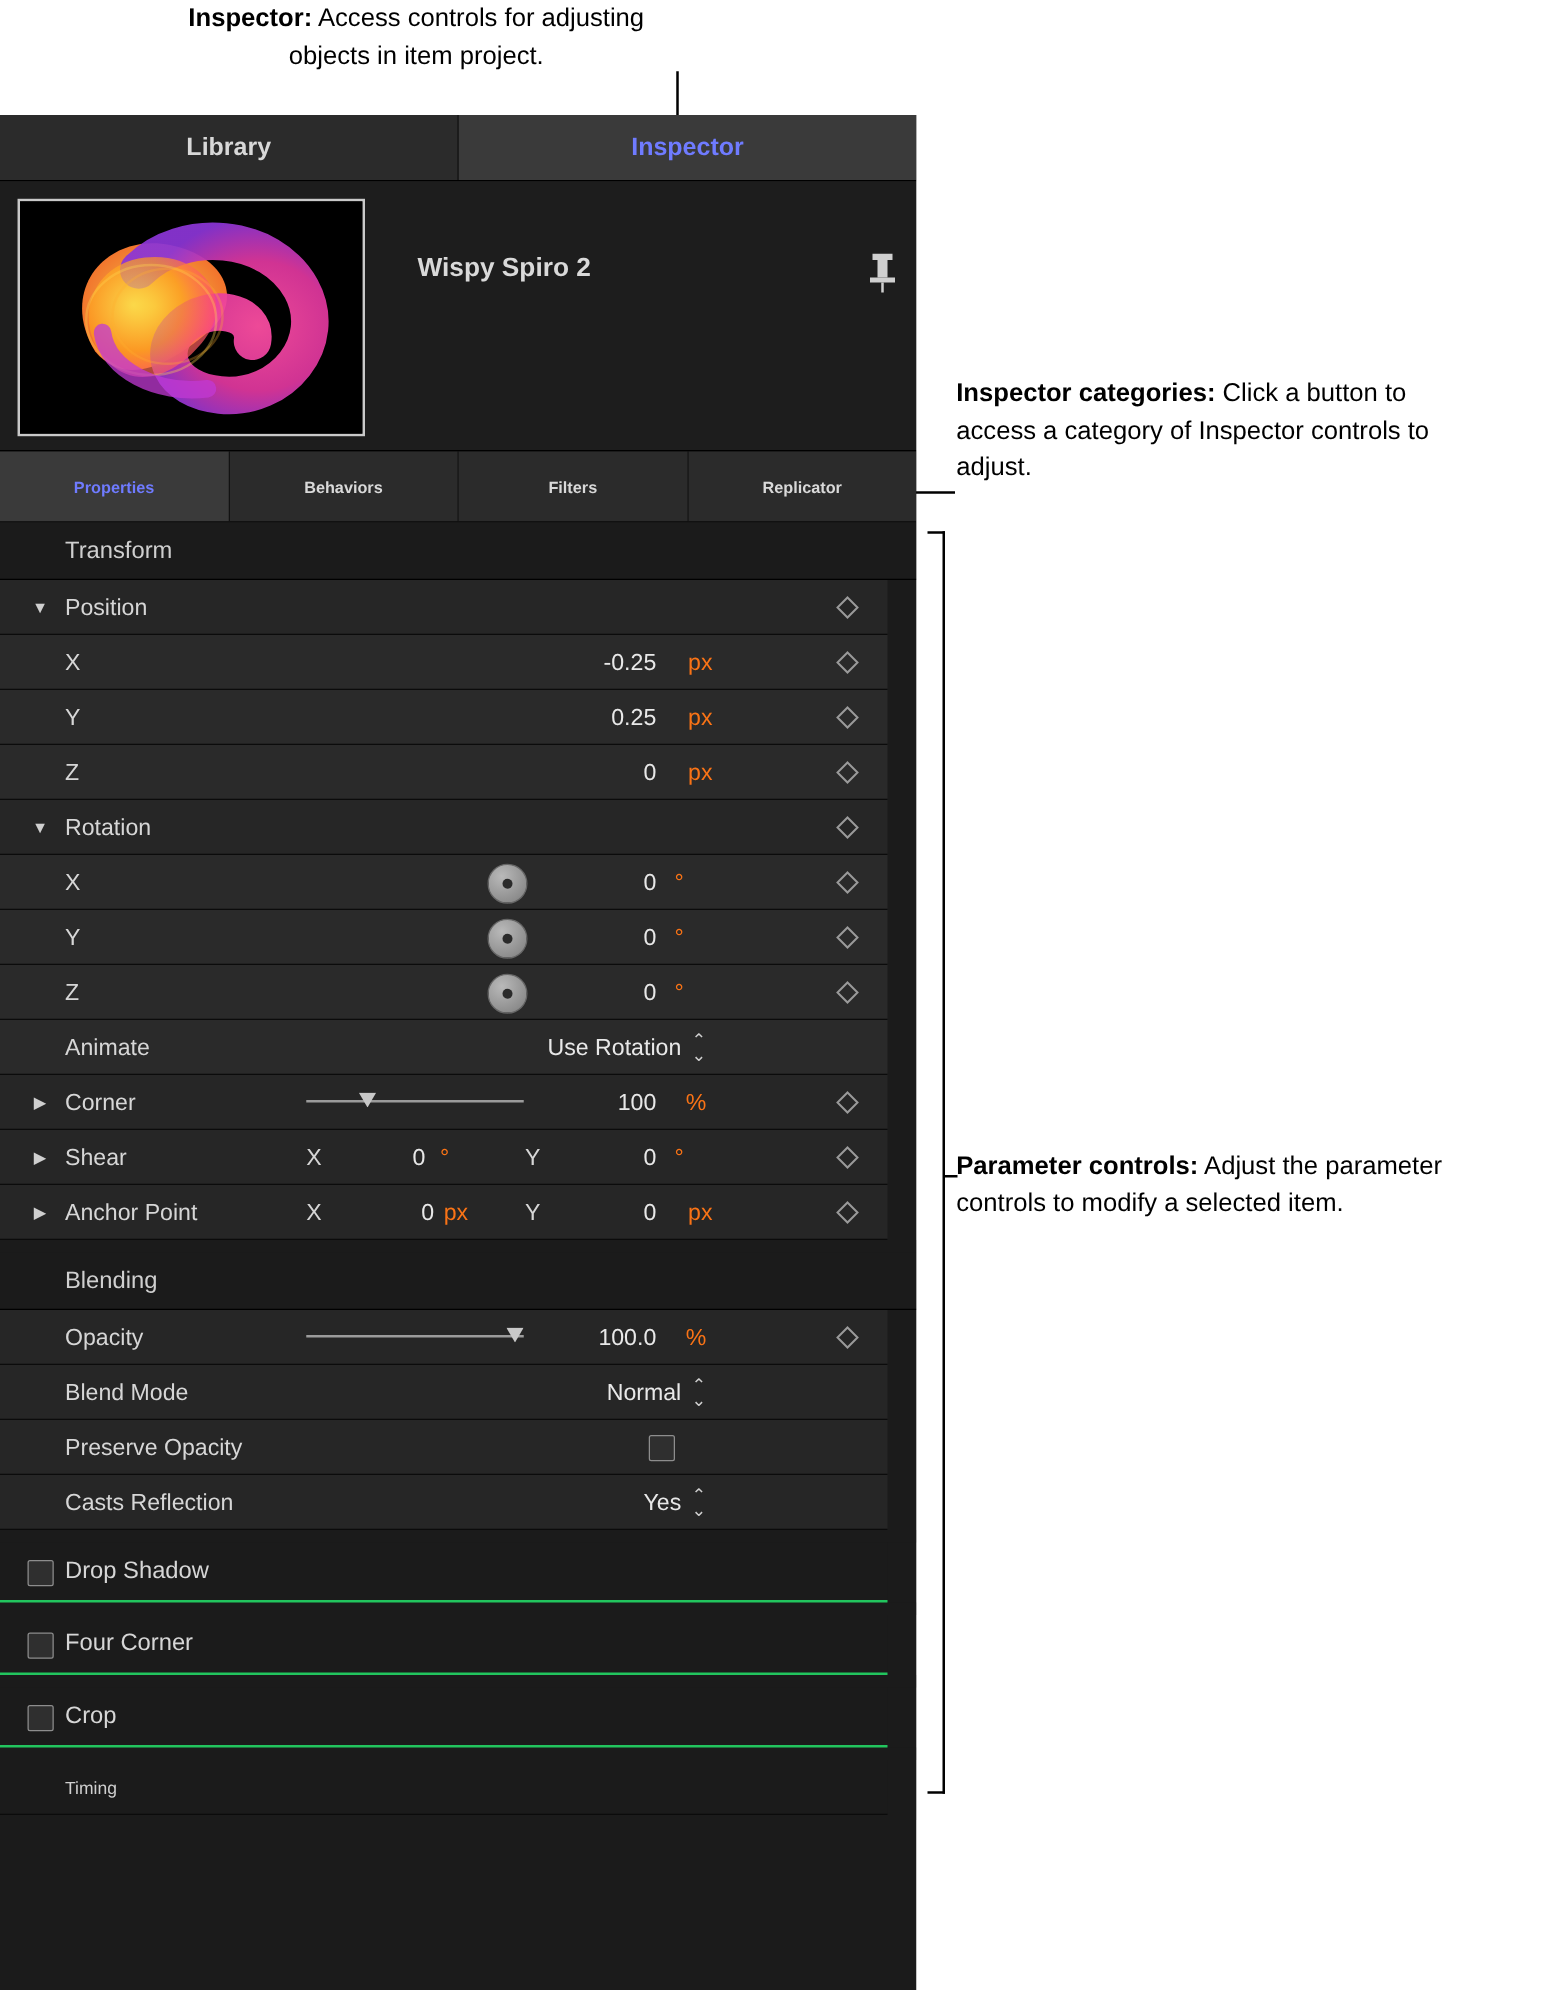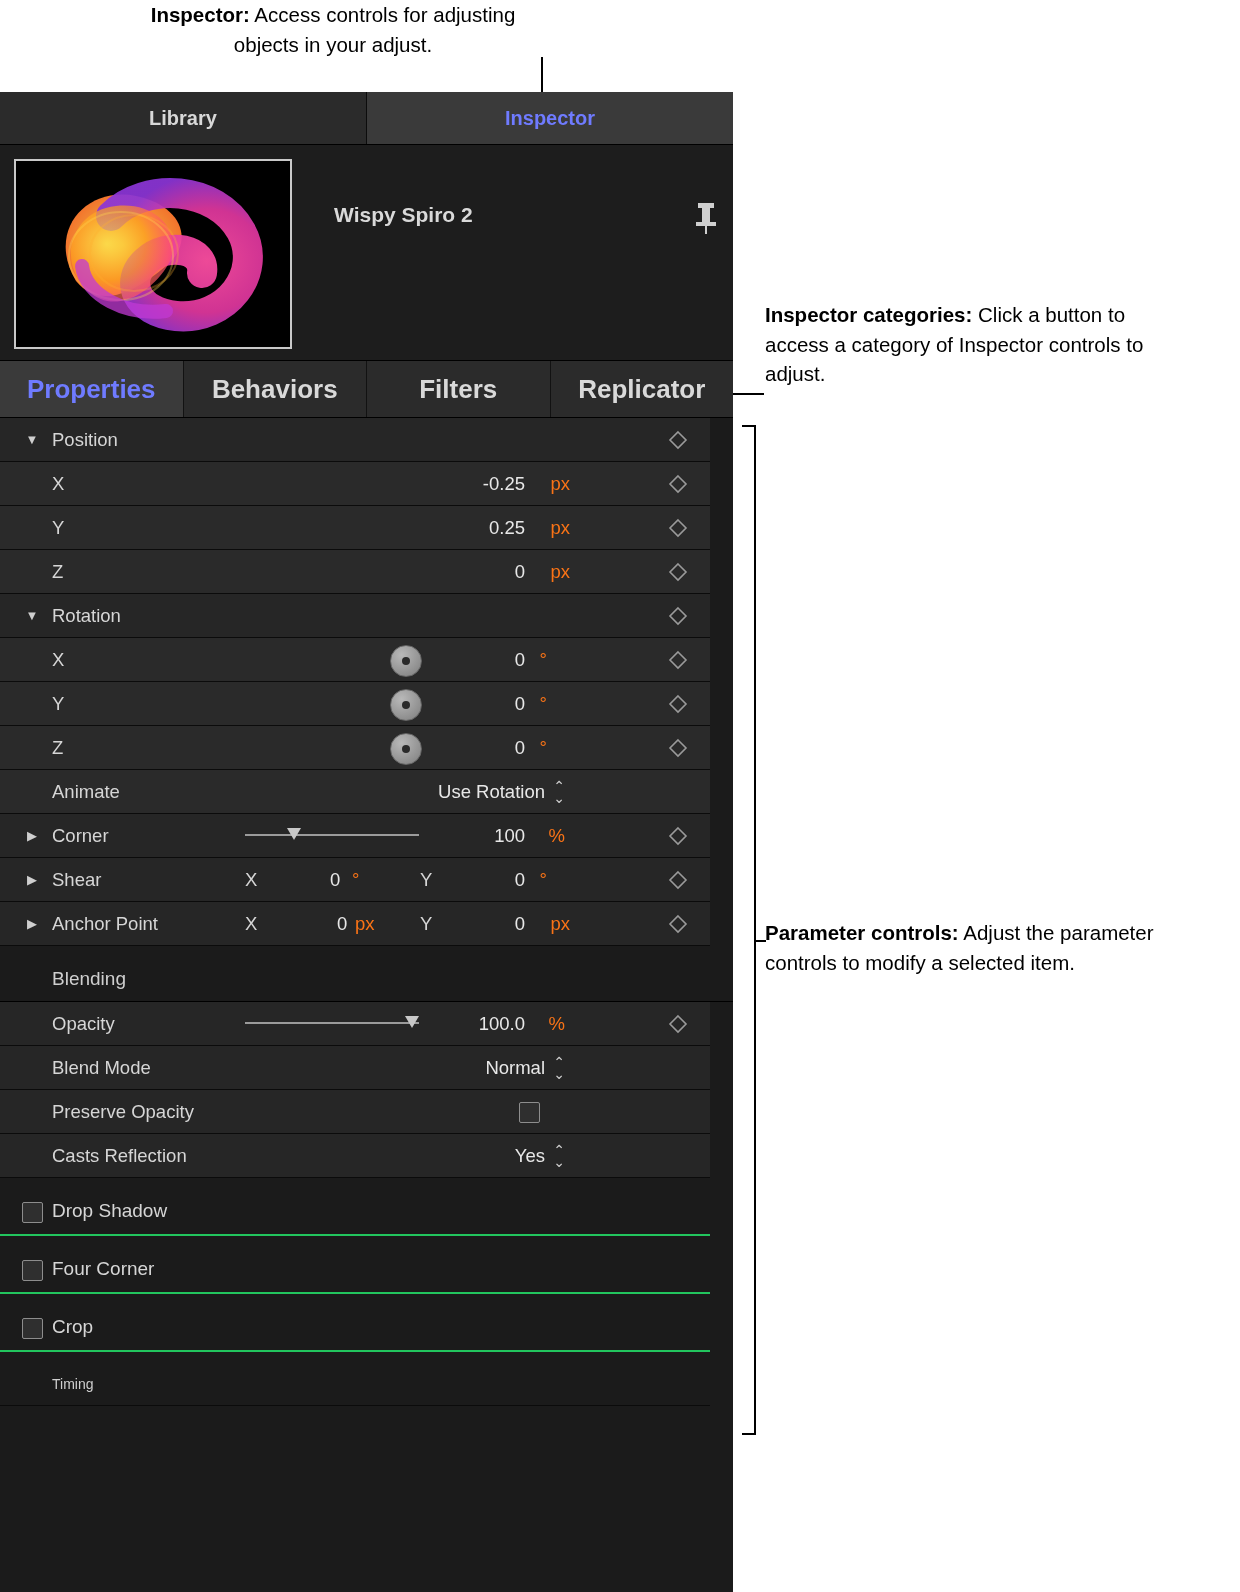--- a/index.html
+++ b/index.html
@@ -162,21 +162,21 @@
     display: flex;
     height: 56px;
     background: #2b2b2b;
     border-bottom: 1px solid #000;
   }
   .cattab {
     flex: 1 1 25%;
     display: flex;
     align-items: center;
     justify-content: center;
-    font-size: 26px;
+    font-size: 13px;
     font-weight: bold;
     color: #d9d9d9;
     border-right: 1px solid #121212;
     background: #2b2b2b;
     cursor: pointer;
   }
   .cattab:last-child { border-right: none; }
   .cattab.active {
     background: #3a3a3a;
     color: #6f7bff;
@@ -346,21 +346,21 @@
     height: 10px;
     background: #1b1b1b;
   }
 </style>
 </head>
 <body>
 
 <div class="page">
 
   <div class="callout" id="callout-inspector">
-    <b>Inspector:</b><span> Access controls for adjusting objects in your adjust.</span>
+    <b>Inspector:</b><span> Access controls for adjusting objects in item project.</span>
   </div>
   <div class="leader" id="leader-inspector-v"></div>
 
   <div class="callout" id="callout-categories">
     <b>Inspector categories:</b><span> Click a button to access a category of Inspector controls to adjust.</span>
   </div>
   <div class="leader" id="leader-categories-h"></div>
 
   <div class="callout" id="callout-parameters">
     <b>Parameter controls:</b><span> Adjust the parameter controls to modify a selected item.</span>
@@ -416,20 +416,21 @@
 
     <div class="cattabs">
       <div class="cattab active">Properties</div>
       <div class="cattab">Behaviors</div>
       <div class="cattab">Filters</div>
       <div class="cattab">Replicator</div>
     </div>
 
     <div class="params">
 
+      <div class="grouphead">Transform</div>
 
       <div class="row">
         <span class="disc">▼</span>
         <span class="label">Position</span>
         <span class="keyframe">
           <svg viewBox="0 0 20 20" width="20" height="20">
               <polygon points="10,2 18,10 10,18 2,10" fill="none" stroke="#9a9a9a" stroke-width="1.6"></polygon>
             </svg>
         </span>
       </div>

